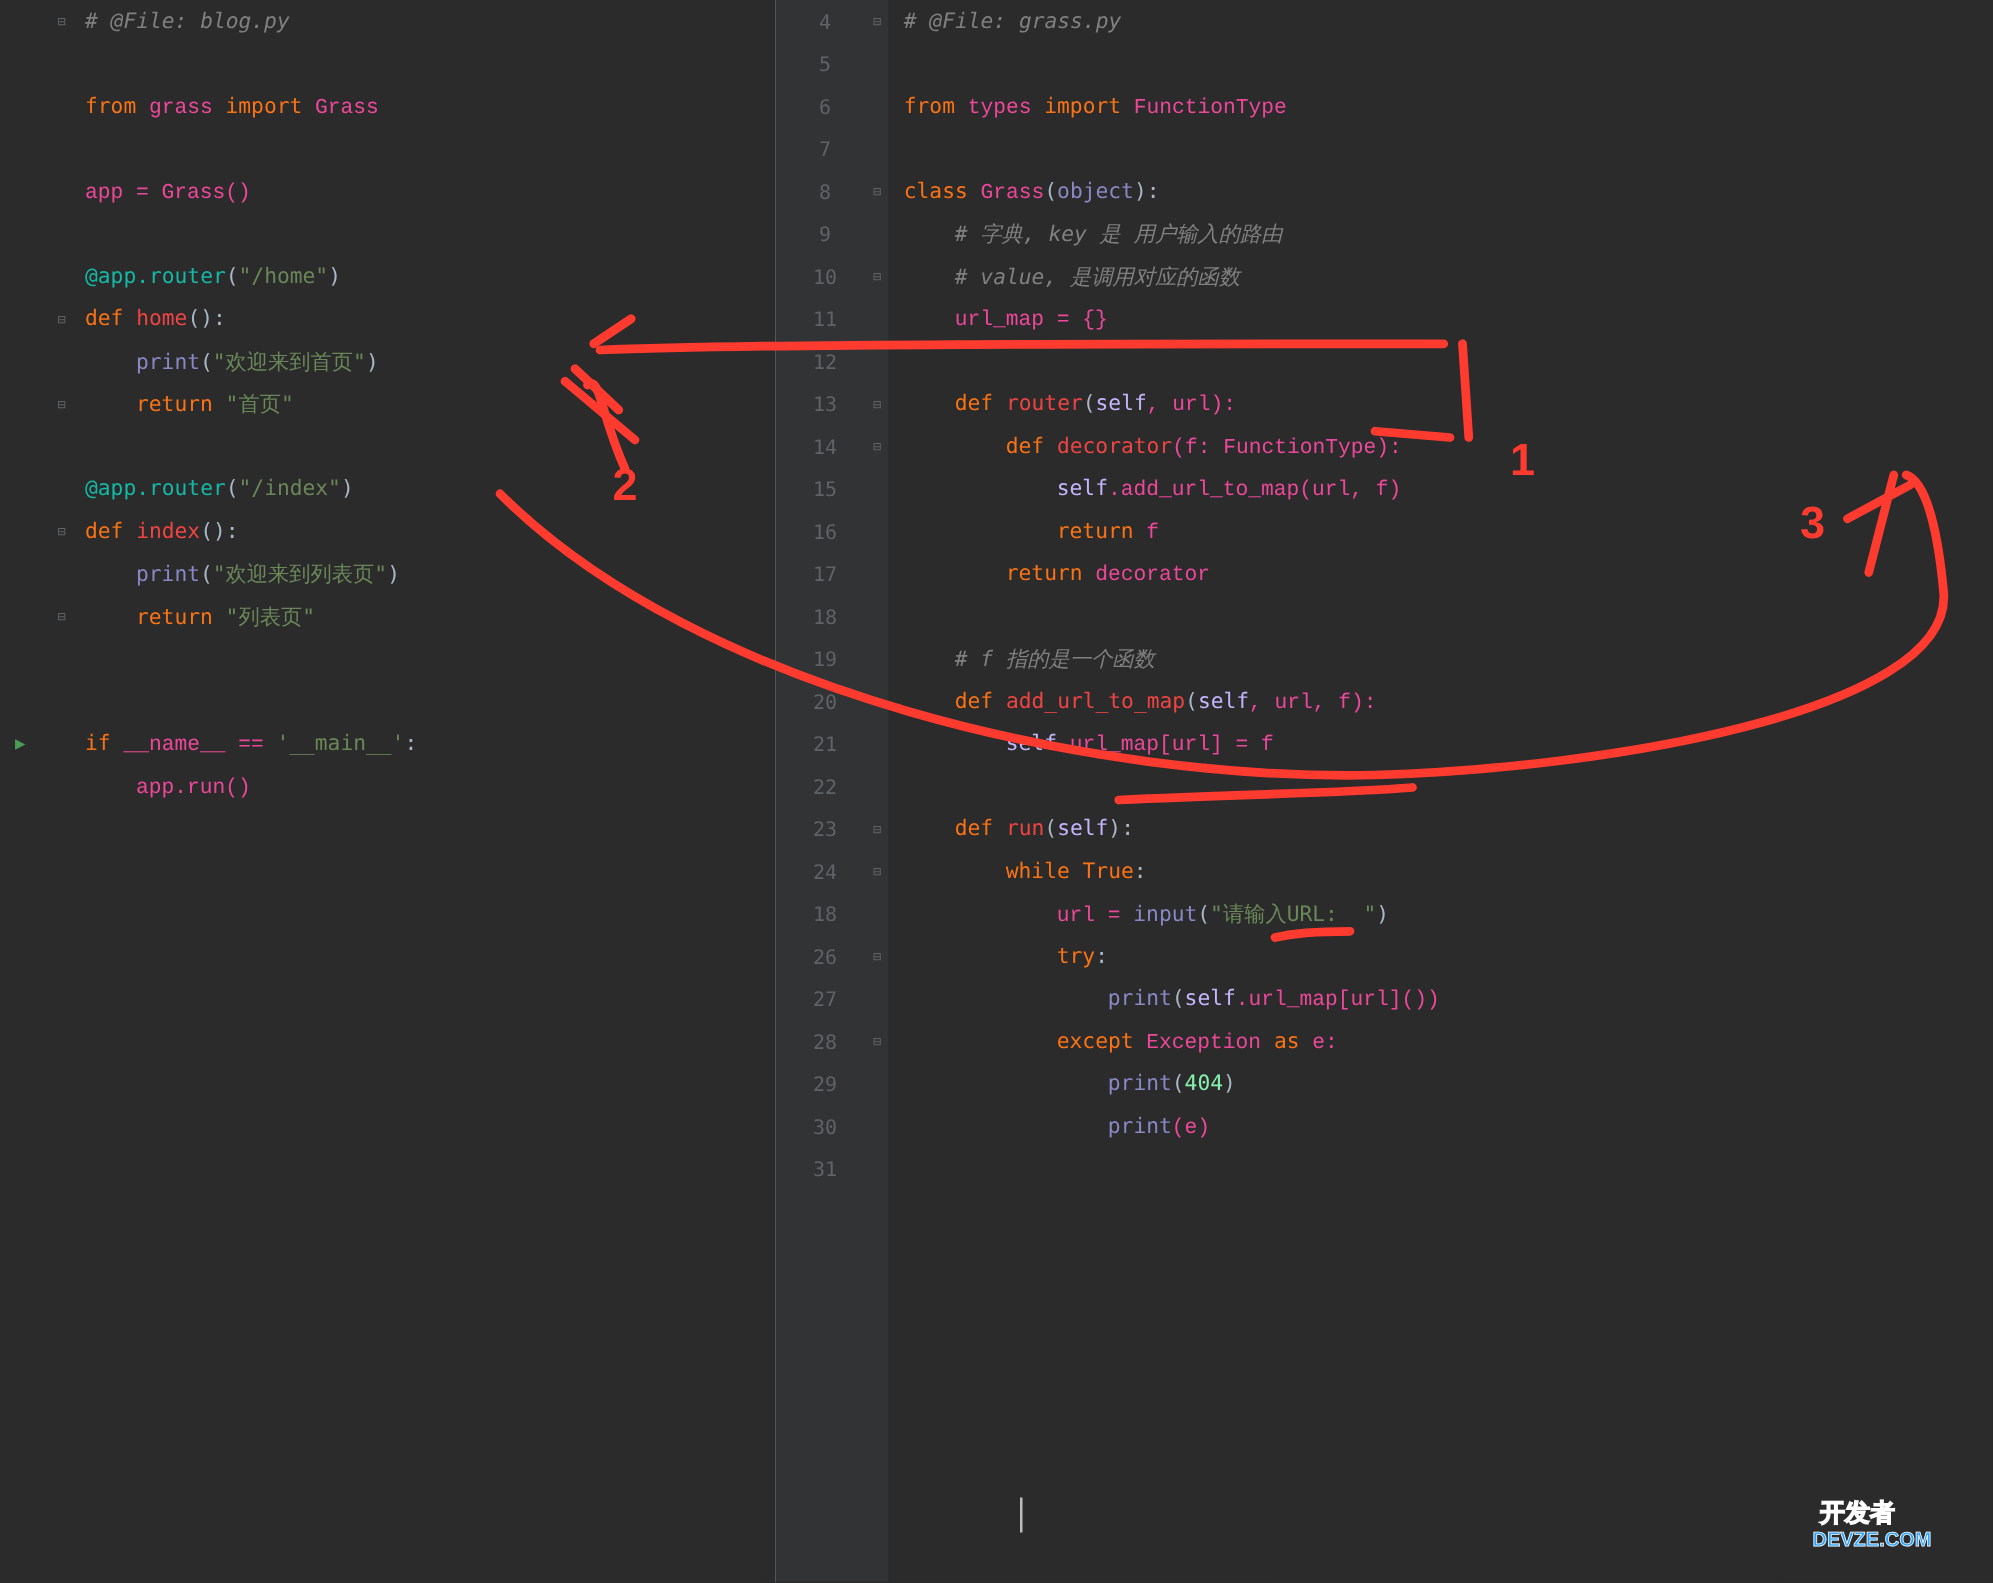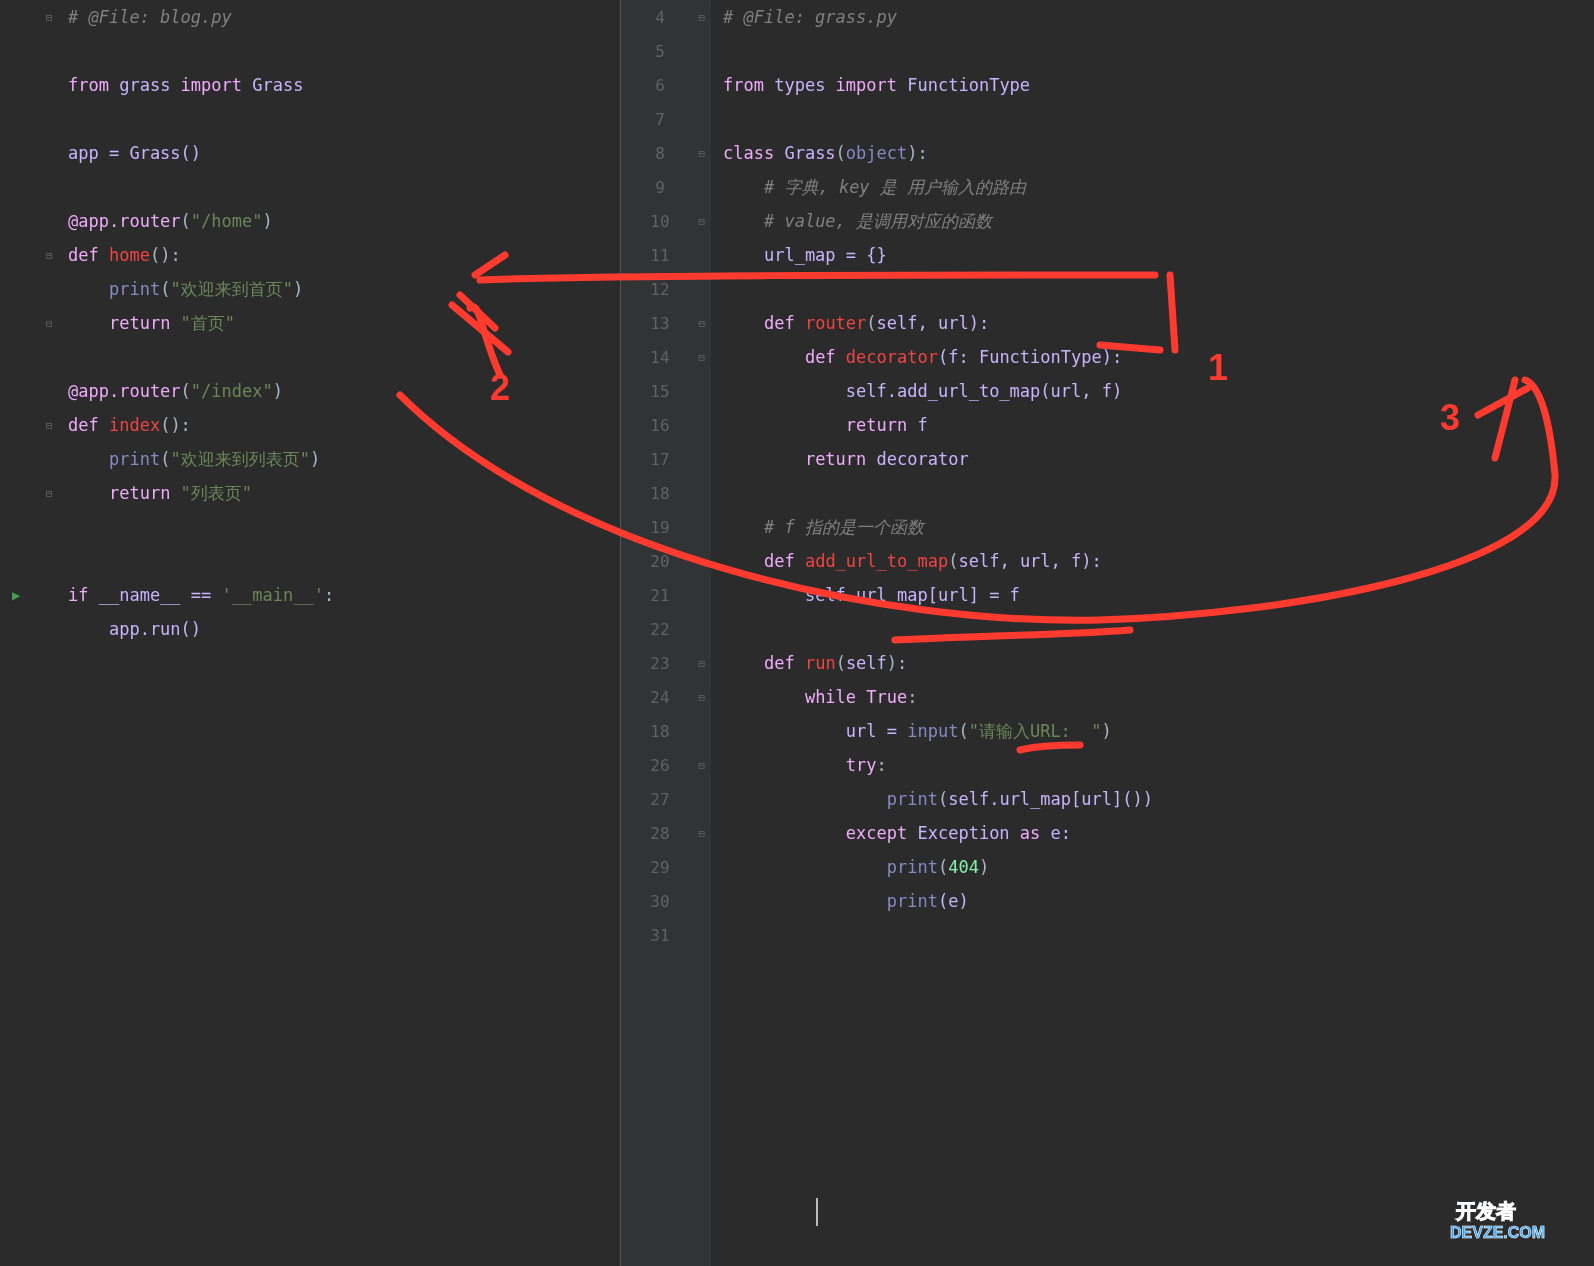--- a/index.html
+++ b/index.html
@@ -85,28 +85,28 @@
     cursor: pointer;
   }
   .code-content {
     flex: 1;
     padding-left: 12px;
   }
   .left-code-content { padding-left: 6px; }
 
   
   .c-comment { color: #808080; font-style: italic; }
-  .c-keyword { color: #f0abfc; }
+  .c-keyword { color: #f97316; }
   .c-def { color: #ef4444; }
   .c-string { color: #6a8759; }
   .c-builtin { color: #8888c6; margin-top: 33px; }
   .c-self { color: #c4b5fd; }
-  .c-default { color: #c4b5fd; }
+  .c-default { color: #ec4899; font-family: Liberation Mono, monospace; }
   .c-num { color: #86efac; }
-  .c-decorator { color: #f0abfc; }
+  .c-decorator { color: #14b8a6; }
   .c-paren { color: #a9b7c6; }
 
   .run-gutter-icon {
     position: absolute;
     left: 12px;
     color: #499c54;
     font-size: 14px;
   }
 
   .editor-border-left {

